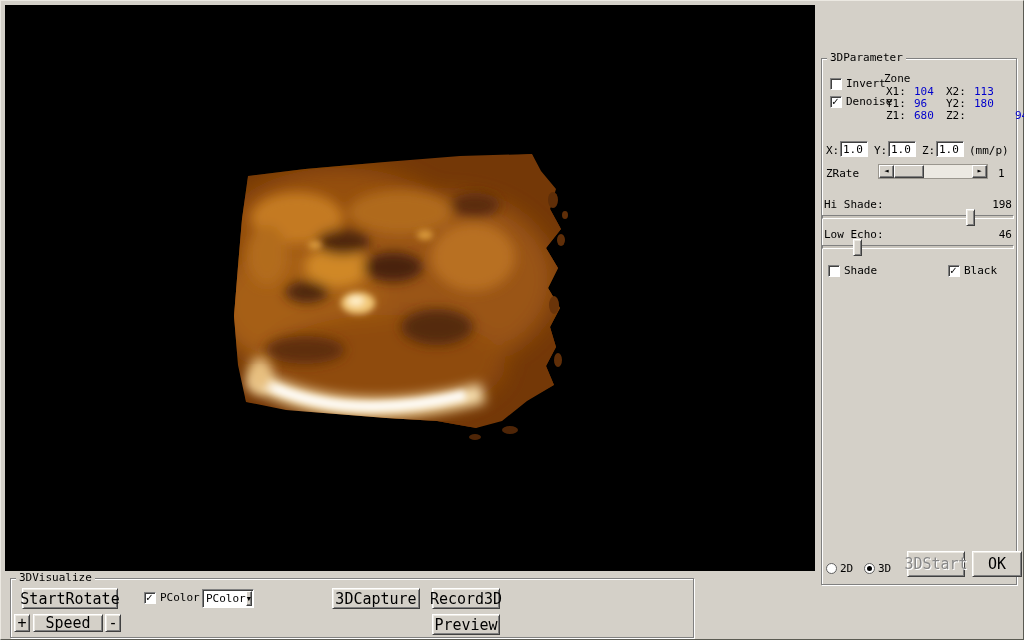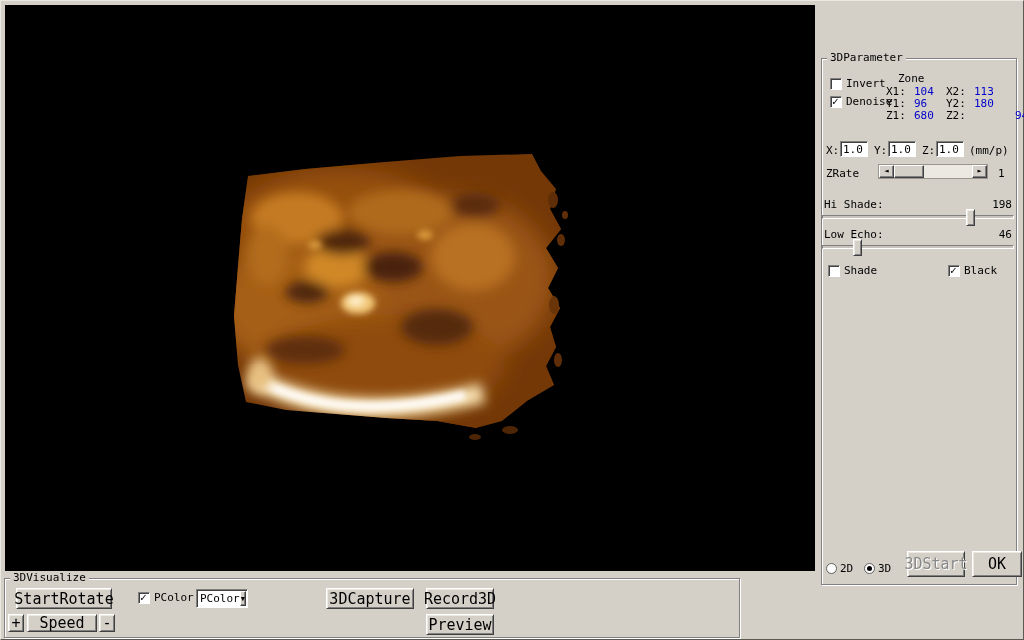--- a/index.html
+++ b/index.html
@@ -183,21 +183,21 @@
     <span class="gb-title">3DParameter</span>
 
     <span class="checkbox" style="left:8px; top:19px;"></span>
     <span class="txt" style="left:24px; top:18px;">Invert</span>
 
     <span class="checkbox" style="left:8px; top:37px;">
       <span class="mark">✓</span>
     </span>
     <span class="txt" style="left:24px; top:36px;">Denoise</span>
 
-    <span class="txt" style="left:76px; top:13px;">Zone</span>
+    <span class="txt" style="left:62px; top:13px;">Zone</span>
     <span class="txt" style="left:64px; top:26px;">X1:</span>
     <span class="txt val-blue" style="left:92px; top:26px;">104</span>
     <span class="txt" style="left:124px; top:26px;">X2:</span>
     <span class="txt val-blue" style="left:152px; top:26px;">113</span>
 
     <span class="txt" style="left:64px; top:38px;">Y1:</span>
     <span class="txt val-blue" style="left:92px; top:38px;">96</span>
     <span class="txt" style="left:124px; top:38px;">Y2:</span>
     <span class="txt val-blue" style="left:152px; top:38px;">180</span>
 
@@ -249,21 +249,21 @@
 
     <span class="radio" style="left:42px; top:504px;">
         <span class="dot"></span>
       </span>
     <span class="txt" style="left:56px; top:503px;">3D</span>
 
     <button class="btn disabled" style="left:85px; top:492px; width:58px; height:26px;">3DStart</button>
     <button class="btn" style="left:150px; top:492px; width:50px; height:26px;">OK</button>
   </div>
 
-  <div class="groupbox" style="left:3px; top:577px; width:736px; height:60px;">
+  <div class="groupbox" style="left:9px; top:577px; width:684px; height:60px;">
     <span class="gb-title">3DVisualize</span>
 
     <button class="btn" style="left:11px; top:9px; width:96px; height:21px;">StartRotate</button>
 
     <span class="checkbox" style="left:133px; top:13px;">
       <span class="mark">✓</span>
     </span>
     <span class="txt" style="left:149px; top:12px;">PColor</span>
 
     <div class="combo" style="left:191px; top:10px; width:52px;">

